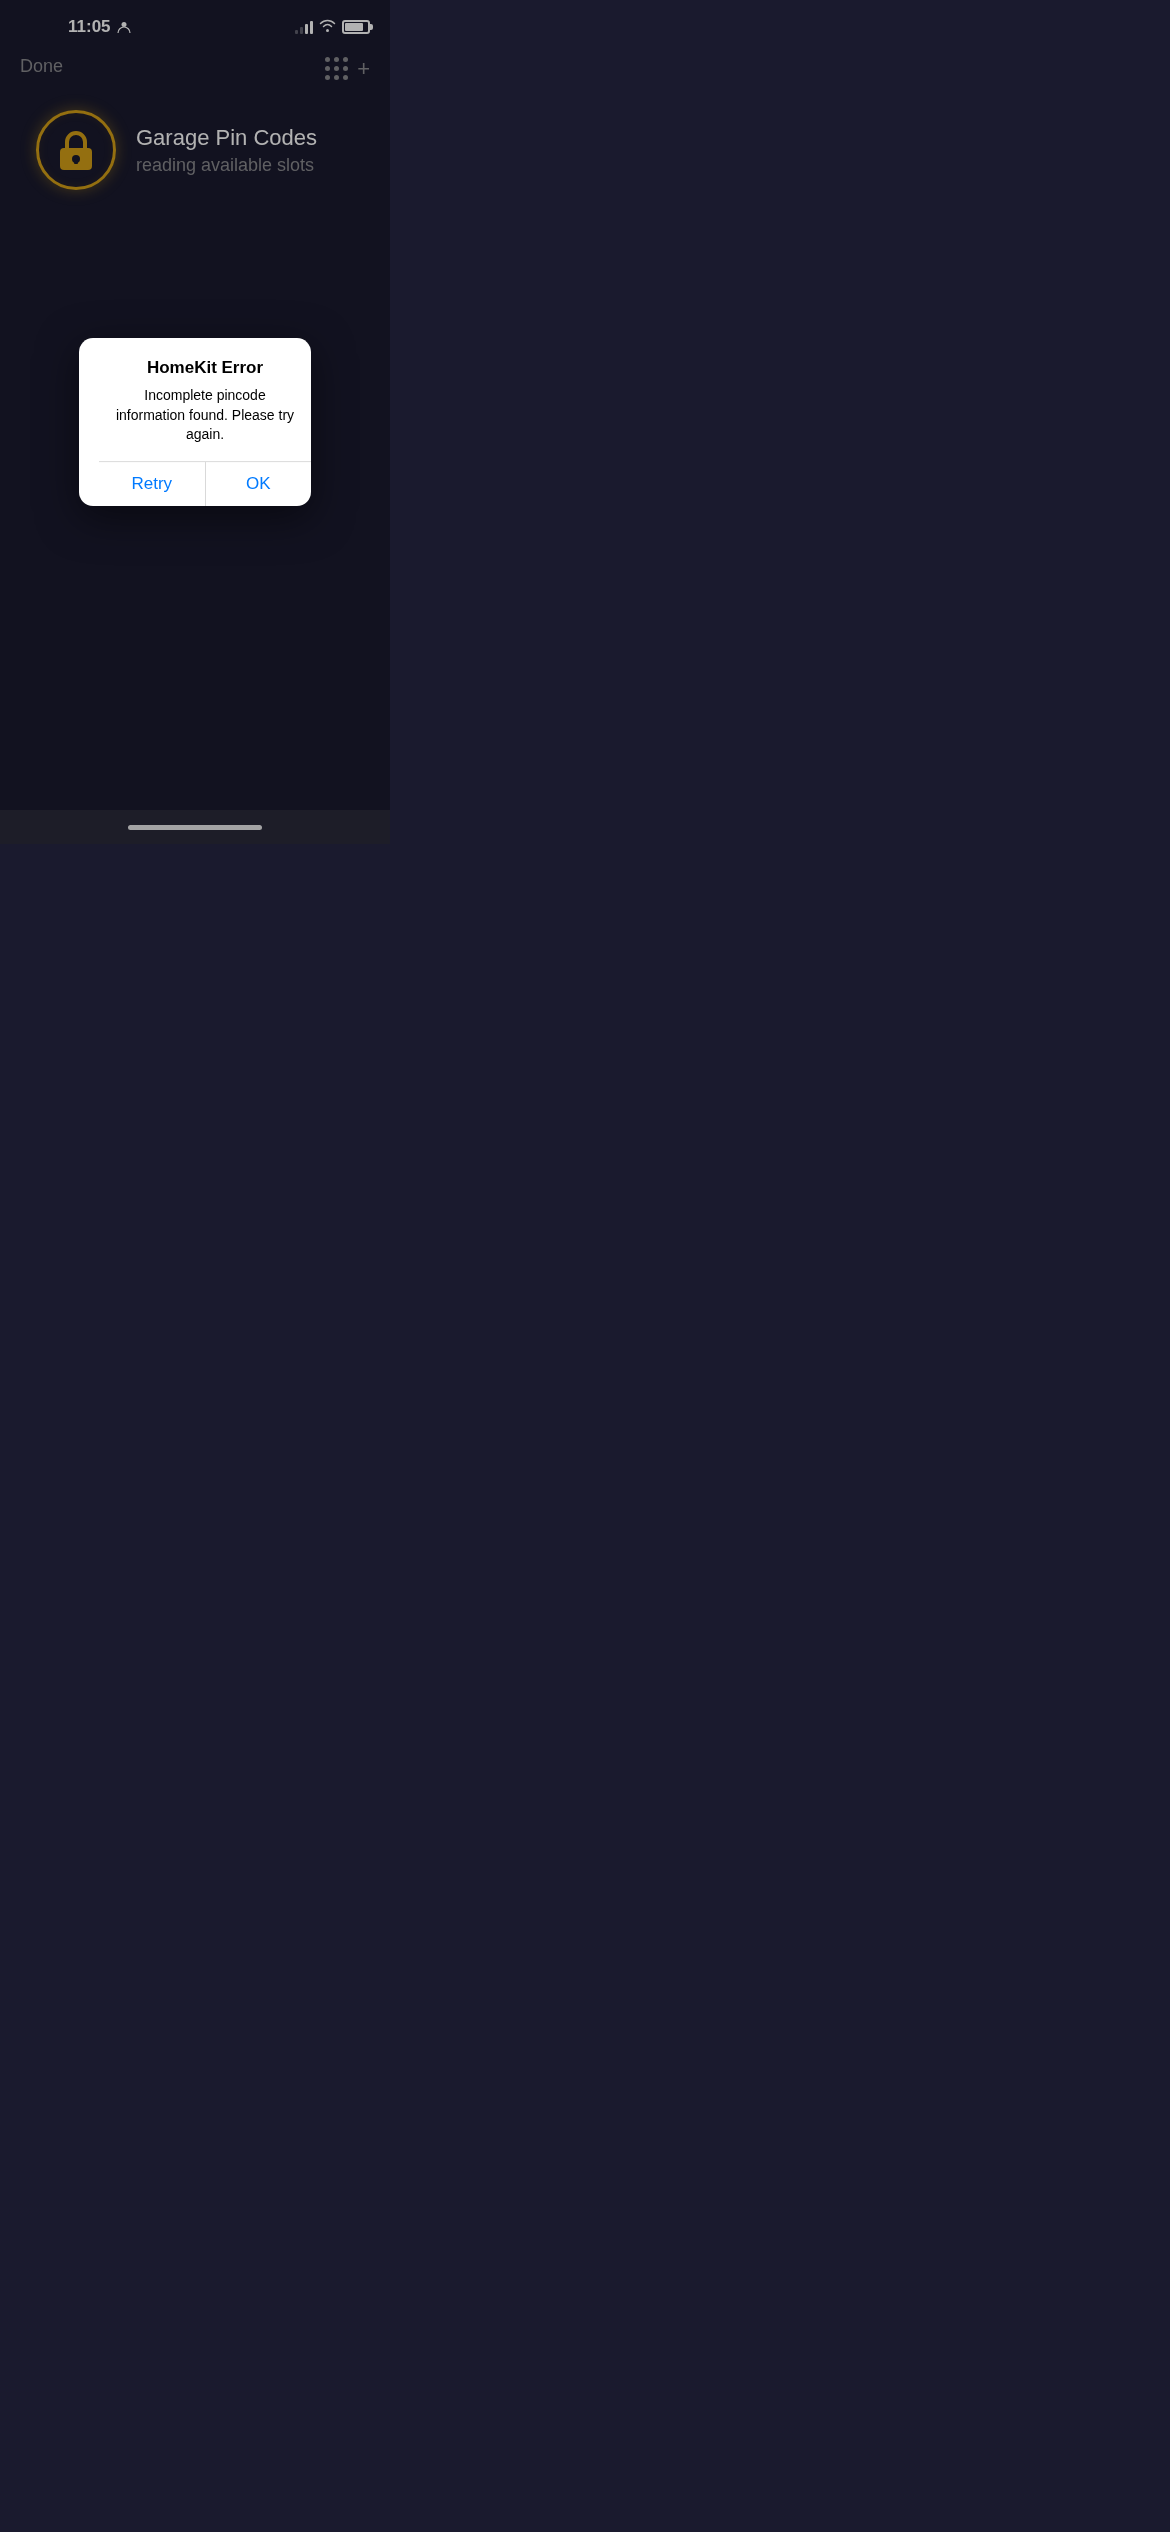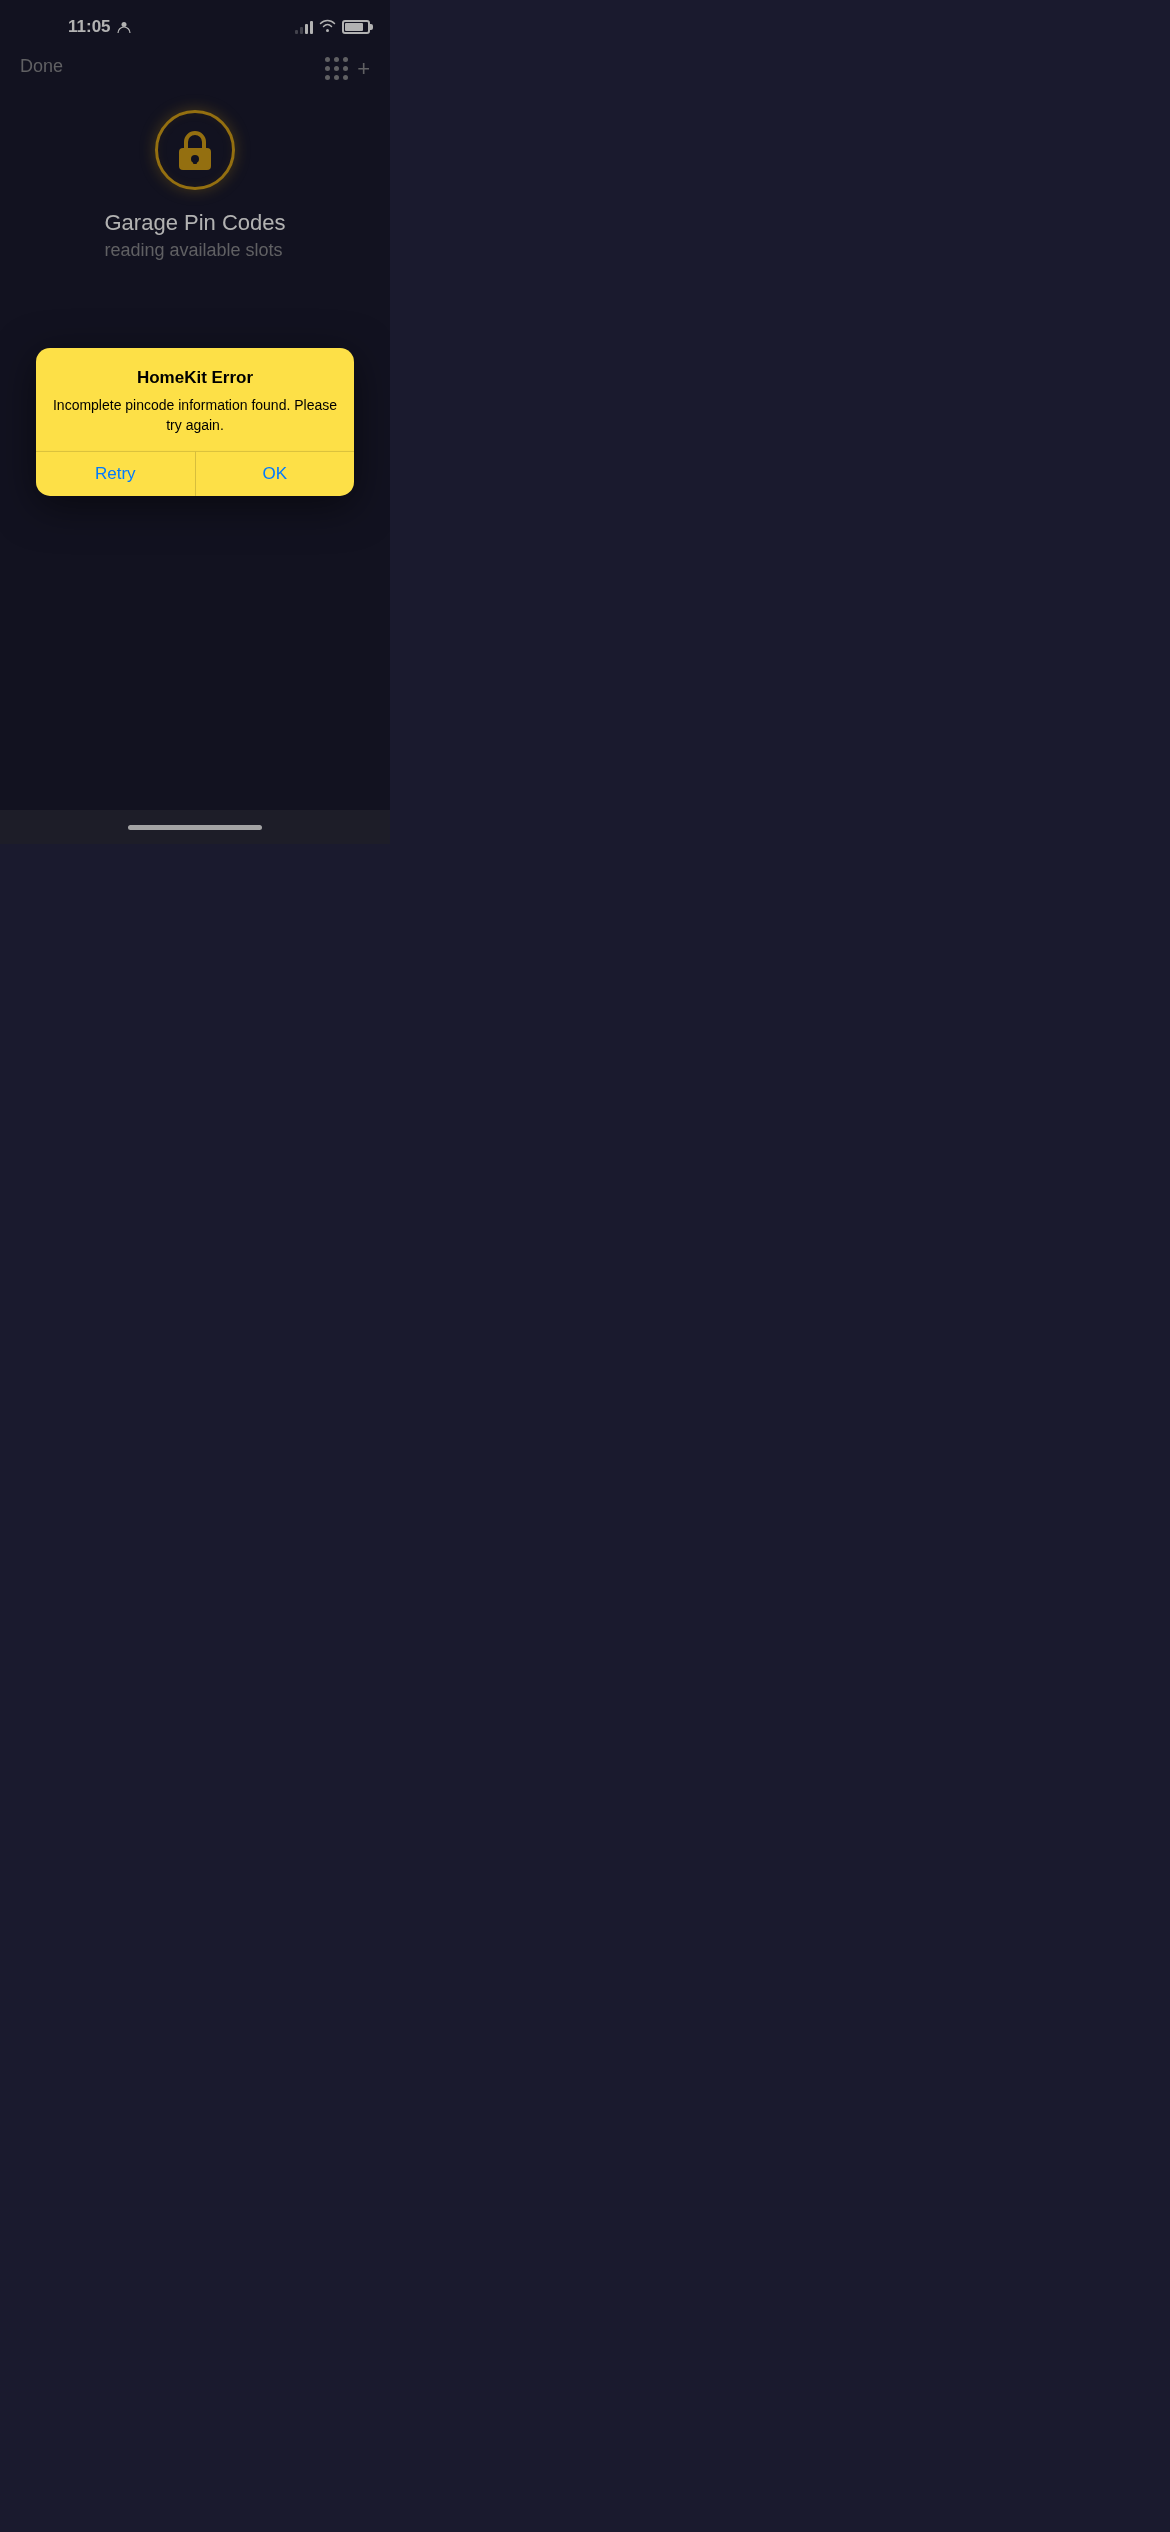--- a/index.html
+++ b/index.html
@@ -121,25 +121,24 @@
     }
 
     .nav-plus {
       font-size: 22px;
       color: #8a8a8e;
       margin-left: 4px;
     }
 
     
     .main-content {
-      padding: 16px 28px;
+      padding: 16px 36px;
       display: flex;
       align-items: center;
       gap: 20px;
-      flex-direction: column;
     }
 
     
     .lock-circle {
       width: 80px;
       height: 80px;
       border: 3px solid #d4a017;
       border-radius: 50%;
       display: flex;
       align-items: center;
@@ -176,25 +175,26 @@
       z-index: 10;
     }
 
     
     .alert-dialog {
       position: absolute;
       top: 50%;
       left: 50%;
       transform: translate(-50%, -50%);
       z-index: 20;
-      width: 318px;
-      background: #fde047;
+      width: 232px;
+      background: #ffffff;
       border-radius: 14px;
       overflow: hidden;
       box-shadow: 0 10px 40px rgba(0,0,0,0.5);
+      padding-left: 20px;
     }
 
     .alert-content {
       padding: 20px 16px 16px 16px;
       text-align: center;
     }
 
     .alert-title {
       font-size: 17px;
       font-weight: 700;

